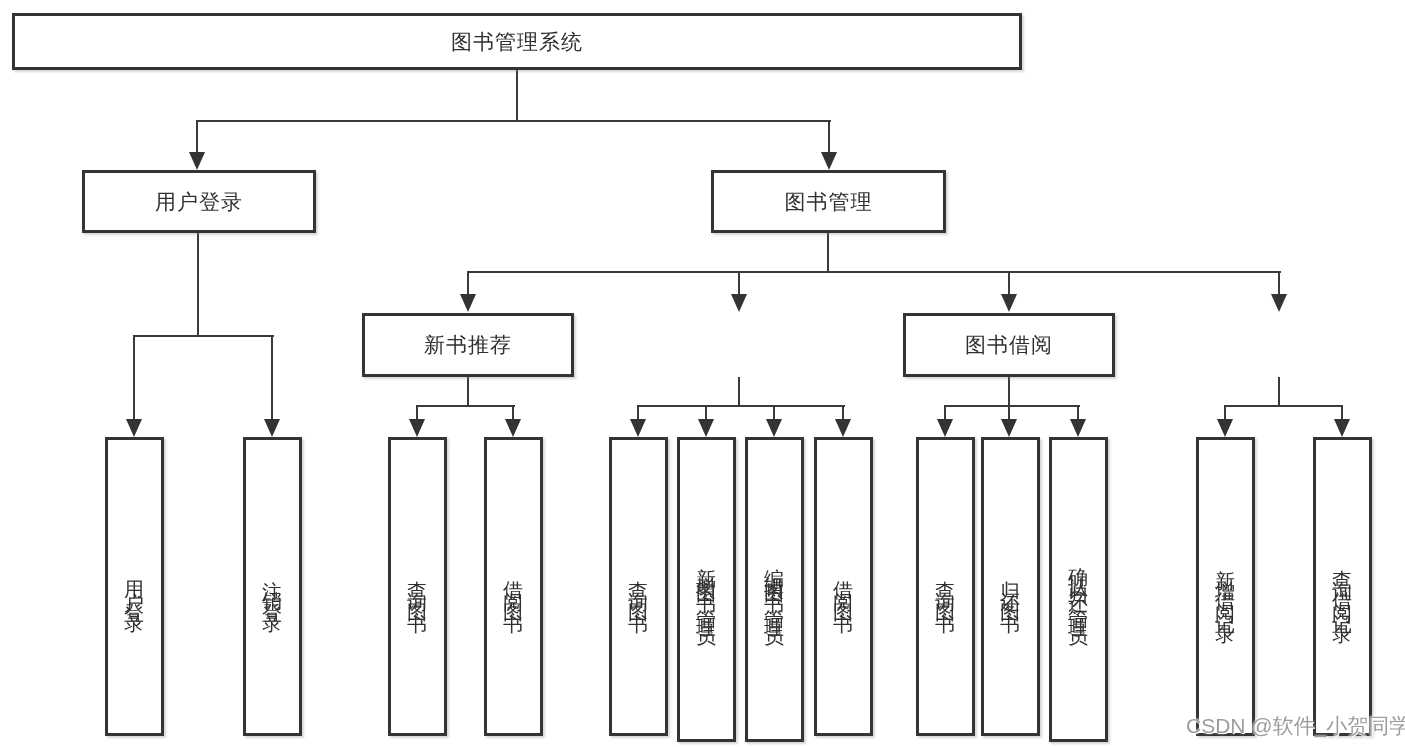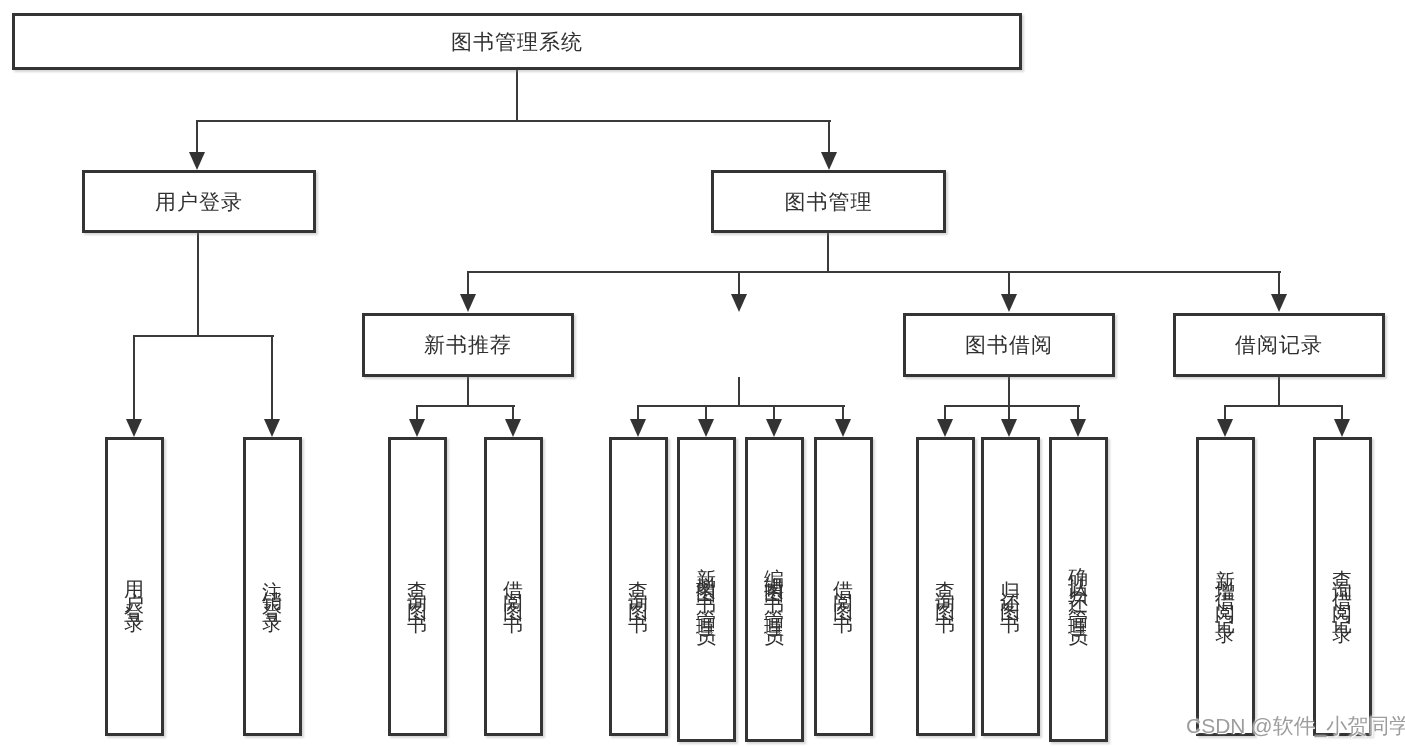--- a/index.html
+++ b/index.html
@@ -123,21 +123,20 @@
 
   <div class="box hbox" style="left:82px;top:170px;width:234px;height:63px">用户登录</div>
 
   <div class="box hbox" style="left:711px;top:170px;width:235px;height:63px">图书管理</div>
 
   <div class="box hbox" style="left:362px;top:313px;width:212px;height:64px">新书推荐</div>
 
 
   <div class="box hbox" style="left:903px;top:313px;width:212px;height:64px">图书借阅</div>
 
-  <div class="box hbox" style="left:1173px;top:313px;width:212px;height:64px">借阅记录</div>
 
   <div class="box vbox" style="left:105px;top:437px;width:59px;height:299px">
     <span class="vtext">用户登录</span>
   </div>
 
   <div class="box vbox" style="left:243px;top:437px;width:59px;height:299px">
     <span class="vtext">注销登录</span>
   </div>
 
   <div class="box vbox" style="left:388px;top:437px;width:59px;height:299px">

